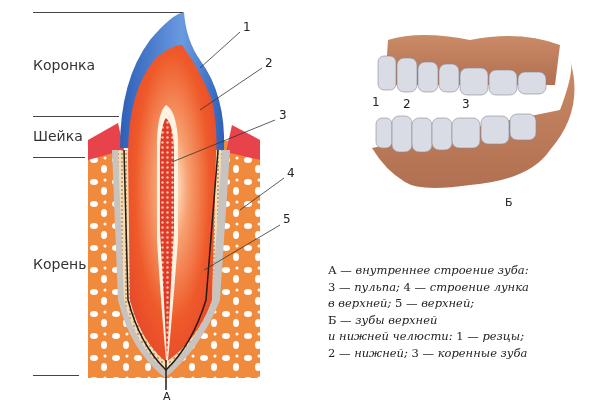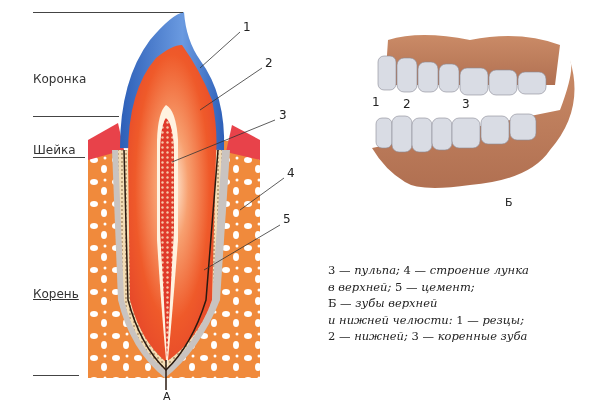--- a/index.html
+++ b/index.html
@@ -1,18 +1,18 @@
 <!DOCTYPE html>
 <html><head>
 <meta charset="utf-8">
 <style>
   html,body{margin:0;padding:0;background:#fff;}
   body{width:600px;height:405px;position:relative;overflow:hidden;font-family:"DejaVu Sans","Liberation Sans",sans-serif;}
   .abs{position:absolute;}
-  .zone-label{font-size:12px;color:#333;margin-top:15px;}
+  .zone-label{font-size:14px;color:#333;}
   .num{font-size:12px;color:#222;}
   .caption{position:absolute;left:328px;top:262px;width:272px;font-family:"DejaVu Serif","Liberation Serif",serif;font-size:11.5px;line-height:16.5px;color:#222;}
   .caption i{font-style:italic;}
   .hline{position:absolute;height:1px;background:#444;}
   svg{position:absolute;left:0;top:0;}
 </style>
 </head>
 <body>
 
 <svg width="600" height="405" viewBox="0 0 600 405">
@@ -74,21 +74,21 @@
   <line x1="204" y1="270" x2="280" y2="225" stroke="#333" stroke-width="0.8"></line>
 </svg>
 
 <div class="hline" style="left:33px;top:12px;width:150px;"></div>
 <div class="hline" style="left:33px;top:116px;width:86px;"></div>
 <div class="hline" style="left:33px;top:157px;width:52px;"></div>
 <div class="hline" style="left:33px;top:375px;width:46px;"></div>
 
 <div class="abs zone-label" style="left:33px;top:57px;">Коронка</div>
 <div class="abs zone-label" style="left:33px;top:128px;">Шейка</div>
-<div class="abs zone-label" style="left:33px;top:272px;text-decoration:underline;">Корень</div>
+<div class="abs zone-label" style="left:33px;top:256px;">Корень</div>
 
 <div class="abs num" style="left:243px;top:20px;">1</div>
 <div class="abs num" style="left:265px;top:56px;">2</div>
 <div class="abs num" style="left:279px;top:108px;">3</div>
 <div class="abs num" style="left:287px;top:166px;">4</div>
 <div class="abs num" style="left:283px;top:212px;">5</div>
 
 <div class="abs num" style="left:163px;top:390px;font-size:11px;">А</div>
 
 <svg width="600" height="405" viewBox="0 0 600 405">
@@ -117,18 +117,19 @@
     <rect x="510" y="114" width="26" height="26" rx="7"></rect>
   </g>
 </svg>
 
 <div class="abs num" style="left:372px;top:95px;">1</div>
 <div class="abs num" style="left:403px;top:97px;">2</div>
 <div class="abs num" style="left:462px;top:97px;">3</div>
 <div class="abs num" style="left:505px;top:196px;font-size:11px;">Б</div>
 
 <div class="caption">
+  <div><span>А —</span> <i>внутреннее строение зуба:</i></div>
   <div><span>3 —</span> <i>пульпа;</i> <span>4 —</span> <i>строение лунка</i></div>
-  <div><i>в верхней;</i> <span>5 —</span> <i>цемент;</i></div>
+  <div><i>в верхней;</i> <span>5 —</span> <i>верхней;</i></div>
   <div><span>Б —</span> <i>зубы верхней</i></div>
   <div><i>и нижней челюсти:</i> <span>1 —</span> <i>резцы;</i></div>
   <div><span>2 —</span> <i>нижней;</i> <span>3 —</span> <i>коренные зуба</i></div>
 </div>
 
 </body></html>

